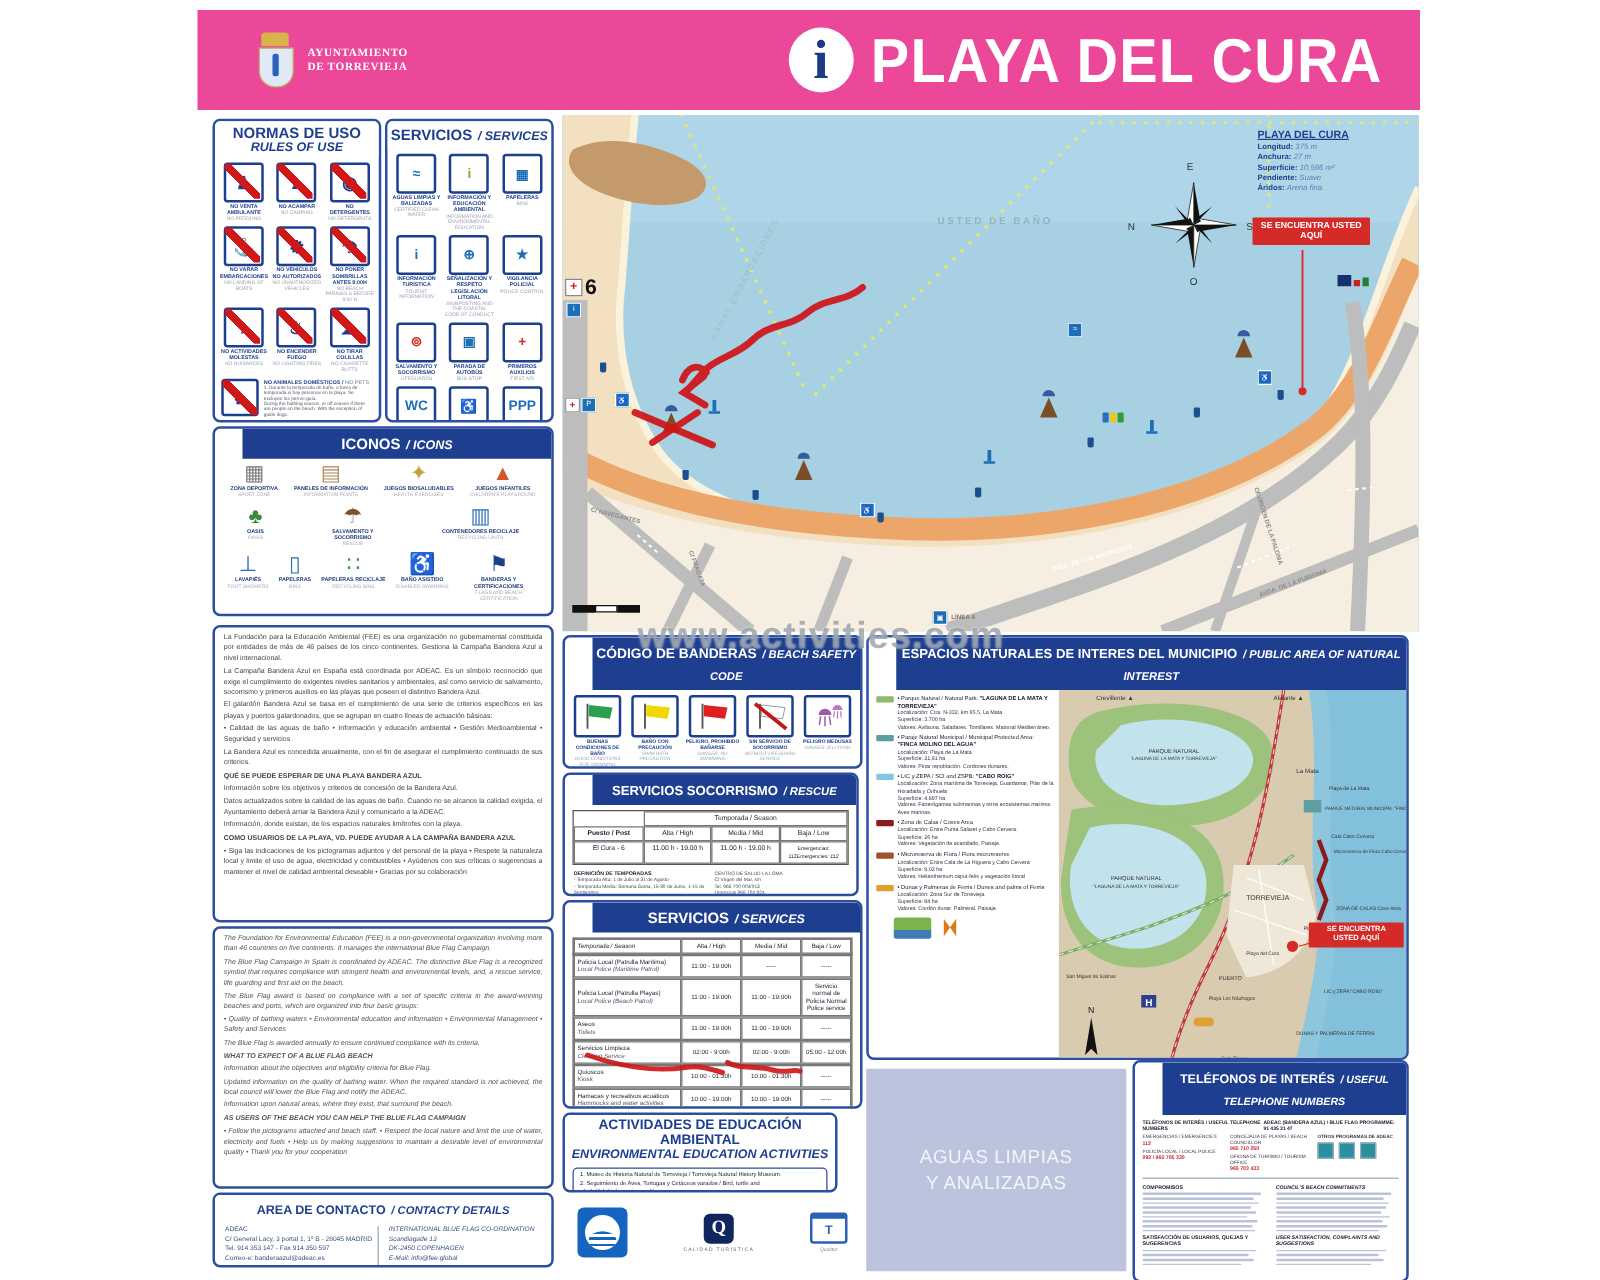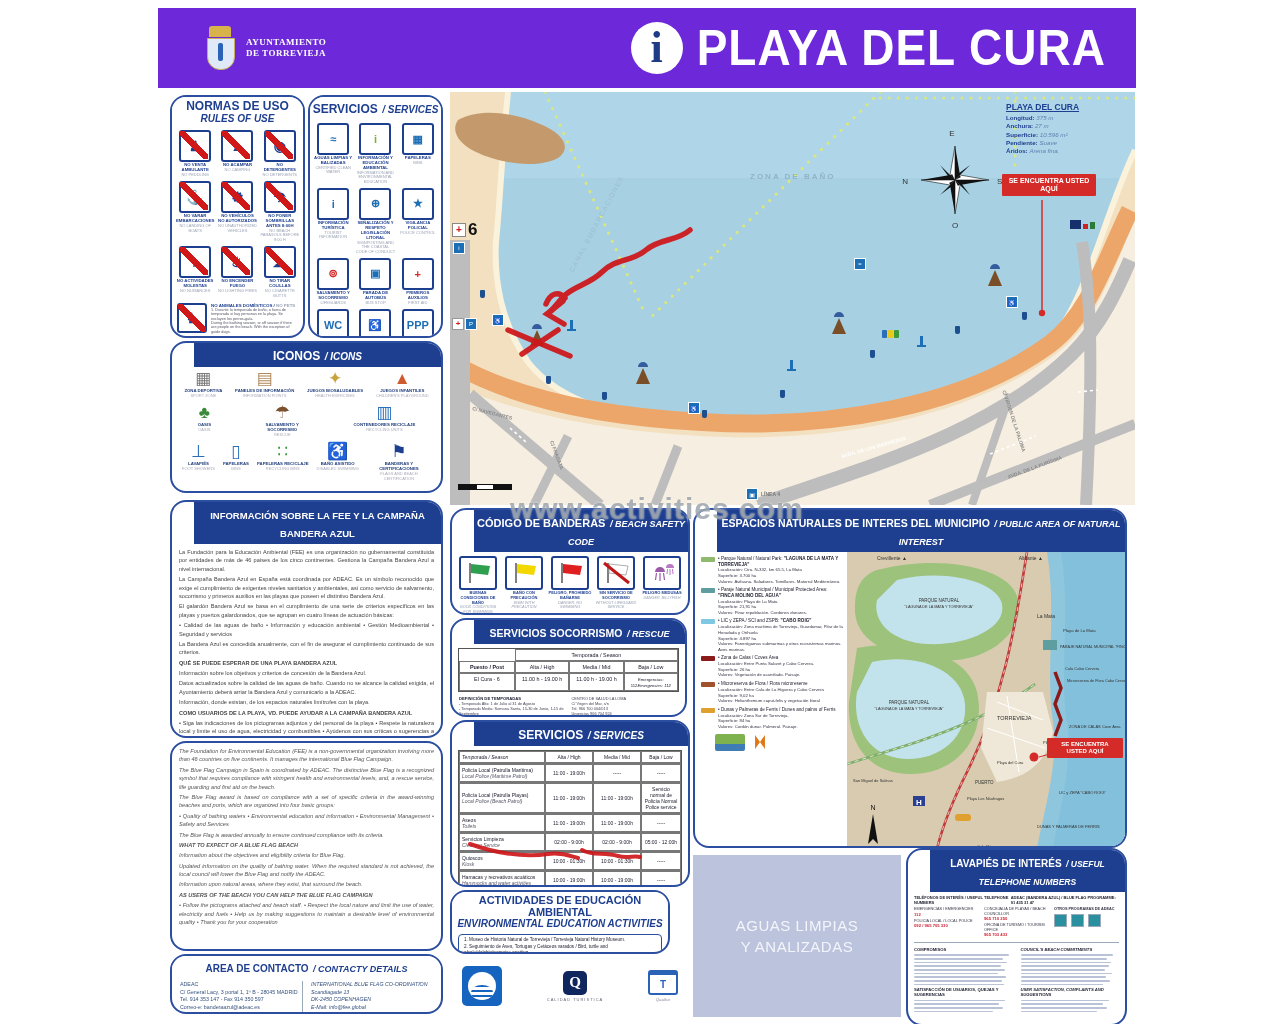--- a/index.html
+++ b/index.html
@@ -1,34 +1,34 @@
 <!DOCTYPE html>
 <html><head>
 <meta charset="utf-8">
 <style>
   html,body{margin:0;padding:0;background:#fff;}
   body{width:1280px;height:1024px;position:relative;overflow:hidden;
        font-family:"Liberation Sans",sans-serif;color:#222;}
   .poster{position:absolute;left:158px;top:8px;width:978px;height:1008px;background:#fff;}
 
   
-  .hdr{position:absolute;left:0;top:0;width:978px;height:80px;background:#6d28d9;display:flex;align-items:center;}
+  .hdr{position:absolute;left:0;top:0;width:978px;height:80px;background:#ec4899;display:flex;align-items:center;}
   .crest-wrap{display:flex;align-items:center;gap:10px;margin-left:46px;}
   .crest{width:32px;height:44px;position:relative;}
   .crest .shield{position:absolute;left:3px;top:12px;width:26px;height:30px;background:#dfe9f7;border:1px solid #c8b060;border-radius:0 0 13px 13px;}
   .crest .shield i{position:absolute;left:10px;top:4px;width:5px;height:18px;background:#2a62b8;border-radius:2px;}
   .crest .crown{position:absolute;left:5px;top:0px;width:22px;height:11px;background:#d8b24a;border-radius:3px 3px 0 0;}
   .muni{color:#fff;font-size:9px;font-weight:bold;letter-spacing:.5px;line-height:1.25;font-family:"Liberation Serif",serif;}
   .hdr-right{margin-left:auto;margin-right:30px;display:flex;align-items:center;gap:14px;}
   .info-i{width:52px;height:52px;border-radius:50%;background:#fff;display:flex;align-items:center;justify-content:center;
           color:#1d3c85;font-family:"Liberation Serif",serif;font-weight:bold;font-size:44px;line-height:1;}
   .hdr-title{color:#fff;font-size:46px;font-weight:bold;letter-spacing:1px;transform:scaleY(1.08);white-space:nowrap;}
 
   
-  .panel{position:absolute;background:#fff;border:2px solid #2b4ea0;border-radius:16px;overflow:hidden;box-sizing:border-box;}
+  .panel{position:absolute;background:#fff;border:2px solid #2b4ea0;border-radius:6px;overflow:hidden;box-sizing:border-box;}
   .ph-blue{background:#1e3f8f;color:#fff;text-align:center;font-weight:bold;padding:3px 2px;margin-left:22px;}
   .ph-white{background:#fff;color:#1e3f8f;text-align:center;font-weight:bold;padding:2px;}
   .ph-main{font-size:12px;}
   .ph-sub{font-style:italic;font-size:10px;}
 
   
   .pict-grid{display:flex;flex-wrap:wrap;justify-content:space-around;padding:2px 2px;}
   .pict-cell{width:31%;display:flex;flex-direction:column;align-items:center;margin:2px 0;}
   .noicon,.svicon{position:relative;width:28px;height:28px;border:2px solid #1d3f8f;border-radius:3px;background:#fff;
        display:flex;align-items:center;justify-content:center;font-size:14px;font-weight:bold;}
@@ -459,21 +459,20 @@
       </div>
         <div class="ico-cell">
         <div class="ico-g" style="color: rgb(29, 63, 143);">⚑</div>
         <div class="ico-es">BANDERAS Y CERTIFICACIONES</div>
         <div class="ico-en">FLAGS AND BEACH CERTIFICATION</div>
       </div>
       </div>
   </div>
 
   <div class="panel" style="left:12px;top:492px;width:273px;height:238px;">
-    <div class="ph-blue"><span style="font-size:9.5px">INFORMACIÓN SOBRE LA FEE Y LA CAMPAÑA BANDERA AZUL</span></div>
     <div class="txtbody">
 
     <p class="tline" style="font-weight: normal;">La Fundación para la Educación Ambiental (FEE) es una organización no gubernamental constituida por entidades de más de 46 países de los cinco continentes. Gestiona la Campaña Bandera Azul a nivel internacional.</p>
         <p class="tline" style="font-weight: normal;">La Campaña Bandera Azul en España está coordinada por ADEAC. Es un símbolo reconocido que exige el cumplimiento de exigentes niveles sanitarios y ambientales, así como servicio de salvamento, socorrismo y primeros auxilios en las playas que poseen el distintivo Bandera Azul.</p>
         <p class="tline" style="font-weight: normal;">El galardón Bandera Azul se basa en el cumplimiento de una serie de criterios específicos en las playas y puertos galardonados, que se agrupan en cuatro líneas de actuación básicas:</p>
         <p class="tline" style="font-weight: normal;">• Calidad de las aguas de baño  • Información y educación ambiental  • Gestión Medioambiental  • Seguridad y servicios</p>
         <p class="tline" style="font-weight: normal;">La Bandera Azul es concedida anualmente, con el fin de asegurar el cumplimiento continuado de sus criterios.</p>
         <p class="tline" style="font-weight: bold;">QUÉ SE PUEDE ESPERAR DE UNA PLAYA BANDERA AZUL</p>
         <p class="tline" style="font-weight: normal;">Información sobre los objetivos y criterios de concesión de la Bandera Azul.</p>
         <p class="tline" style="font-weight: normal;">Datos actualizados sobre la calidad de las aguas de baño. Cuando no se alcance la calidad exigida, el Ayuntamiento deberá arriar la Bandera Azul y comunicarlo a la ADEAC.</p>
@@ -571,21 +570,21 @@
       </g>
       <text x="502" y="44" font-size="8" fill="#333" text-anchor="middle">E</text>
       <text x="547" y="92" font-size="8" fill="#333">S</text>
       <text x="505" y="136" font-size="8" fill="#333" text-anchor="middle">O</text>
       <text x="458" y="92" font-size="8" fill="#333" text-anchor="end">N</text>
 
       <line x1="592" y1="108" x2="592" y2="218" stroke="#d42b28" stroke-width="1.5"></line>
       <circle cx="592" cy="221" r="3.2" fill="#d42b28"></circle>
     </svg>
 
-    <div class="mlabel" style="left:300px;top:80px;">ZONA DE BAÑO</div>
+    <div class="mlabel" style="left:300px;top:80px;">USTED DE BAÑO</div>
     <div class="canal" style="left:118px;top:178px;">CANAL EMBARCACIONES</div>
     <div class="street" style="left:22px;top:318px;transform:rotate(14deg);">C/ NAVEGANTES</div>
     <div class="street" style="left:92px;top:360px;transform:rotate(70deg);">C/ FRAGATA</div>
     <div class="street" style="left:390px;top:352px;transform:rotate(-16deg);color:#fff;">AVDA. DE LOS MARINEROS</div>
     <div class="street" style="left:532px;top:326px;transform:rotate(72deg);">C/ VIRGEN DE LA PALOMA</div>
     <div class="street" style="left:556px;top:372px;transform:rotate(-20deg);">AVDA. DE LA PURÍSIMA</div>
 
     <div class="stats">
       <div class="st-title">PLAYA DEL CURA</div>
       <div>
@@ -995,21 +994,21 @@
         <div class="youarehere" style="left:200px;top:186px;width:66px;font-size:6px;">SE ENCUENTRA USTED AQUÍ</div>
       </div>
     </div>
   </div>
 
   <div class="aguas">
     <div><span>AGUAS LIMPIAS</span><br><span>Y ANALIZADAS</span></div>
   </div>
 
   <div class="panel" style="left:748px;top:840px;width:221px;height:178px;">
-    <div class="ph-blue"><span class="ph-main" style="font-size:10px">LAVAPIÉS DE INTERÉS</span> <span class="ph-sub" style="font-size:8.5px">/ <i>USEFUL TELEPHONE NUMBERS</i></span></div>
+    <div class="ph-blue"><span class="ph-main" style="font-size:10px">TELÉFONOS DE INTERÉS</span> <span class="ph-sub" style="font-size:8.5px">/ <i>USEFUL TELEPHONE NUMBERS</i></span></div>
     <div class="tel-body">
       <div class="tel-topline">
         <span>TELÉFONOS DE INTERÉS / USEFUL TELEPHONE NUMBERS</span>
         <span>ADEAC (BANDERA AZUL) / BLUE FLAG PROGRAMME: 91 435 31 47</span>
       </div>
       <div class="tel-cols">
         <div class="tel-col">
 
         <div class="tel-pair">
             <div class="tel-k">EMERGENCIAS / EMERGENCIES</div>

